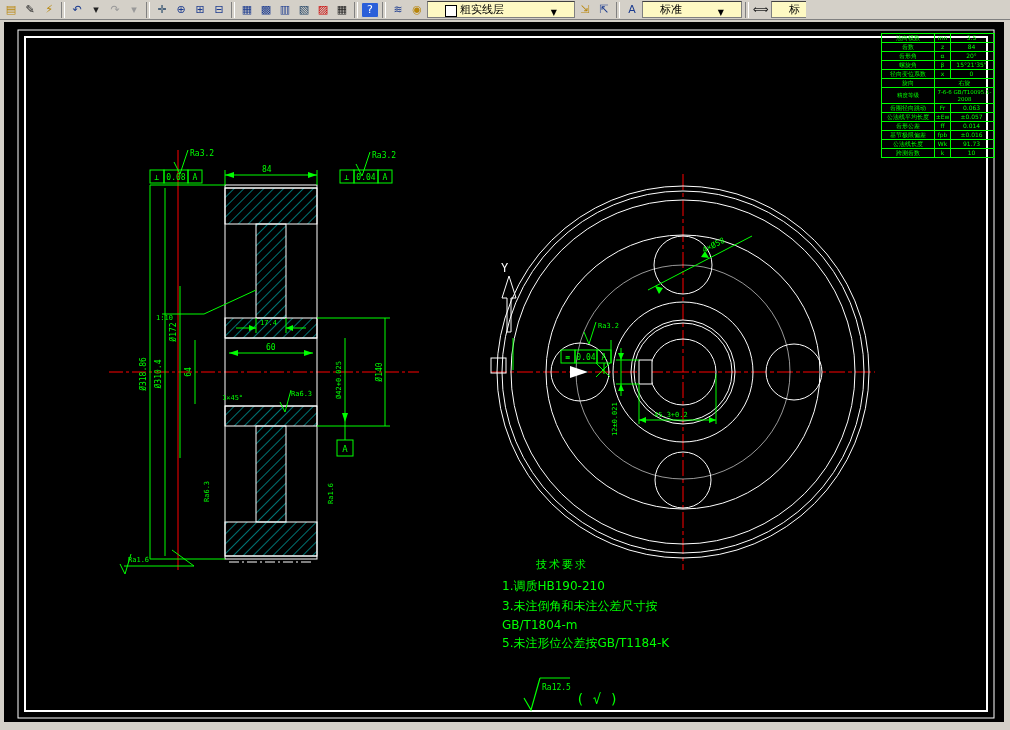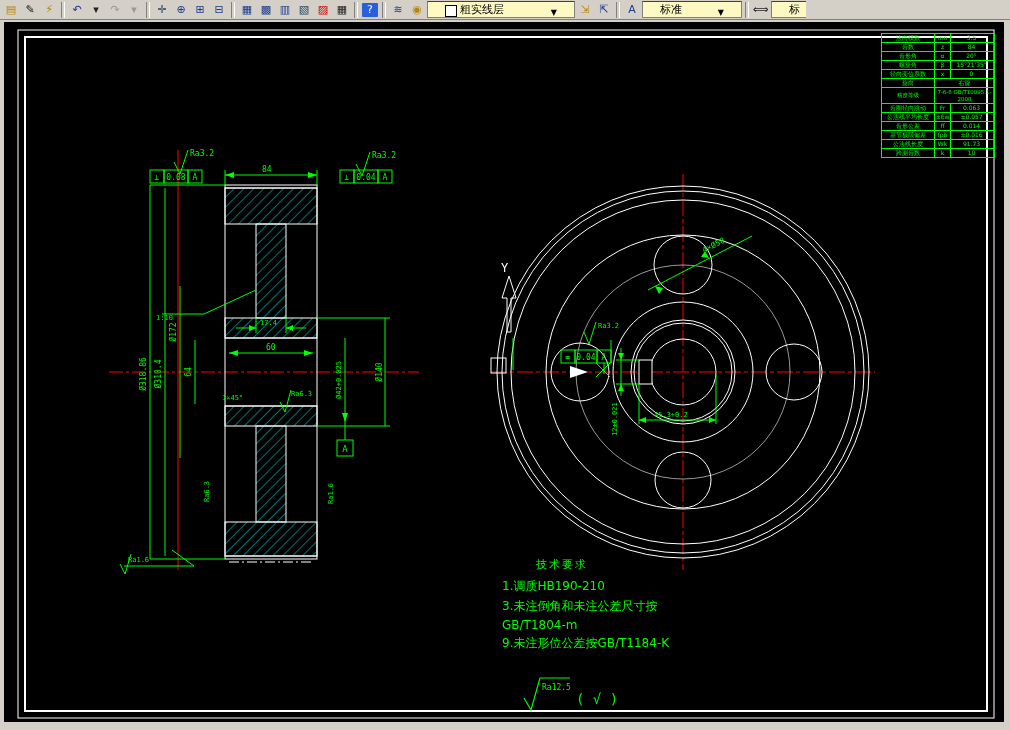--- a/index.html
+++ b/index.html
@@ -383,21 +383,21 @@
         <div class="pc pv">10</div>
       </div>
   </div>
 
   
   <div class="techreq">
     <div class="t">技术要求</div>
     <div class="l">1.调质HB190-210</div>
     <div class="l">3.未注倒角和未注公差尺寸按</div>
     <div class="l">GB/T1804-m</div>
-    <div class="l">9.未注形位公差按GB/T1184-K</div>
+    <div class="l">5.未注形位公差按GB/T1184-K</div>
   </div>
 
   
   <div class="tblock">
     
     
     
     
     
     

